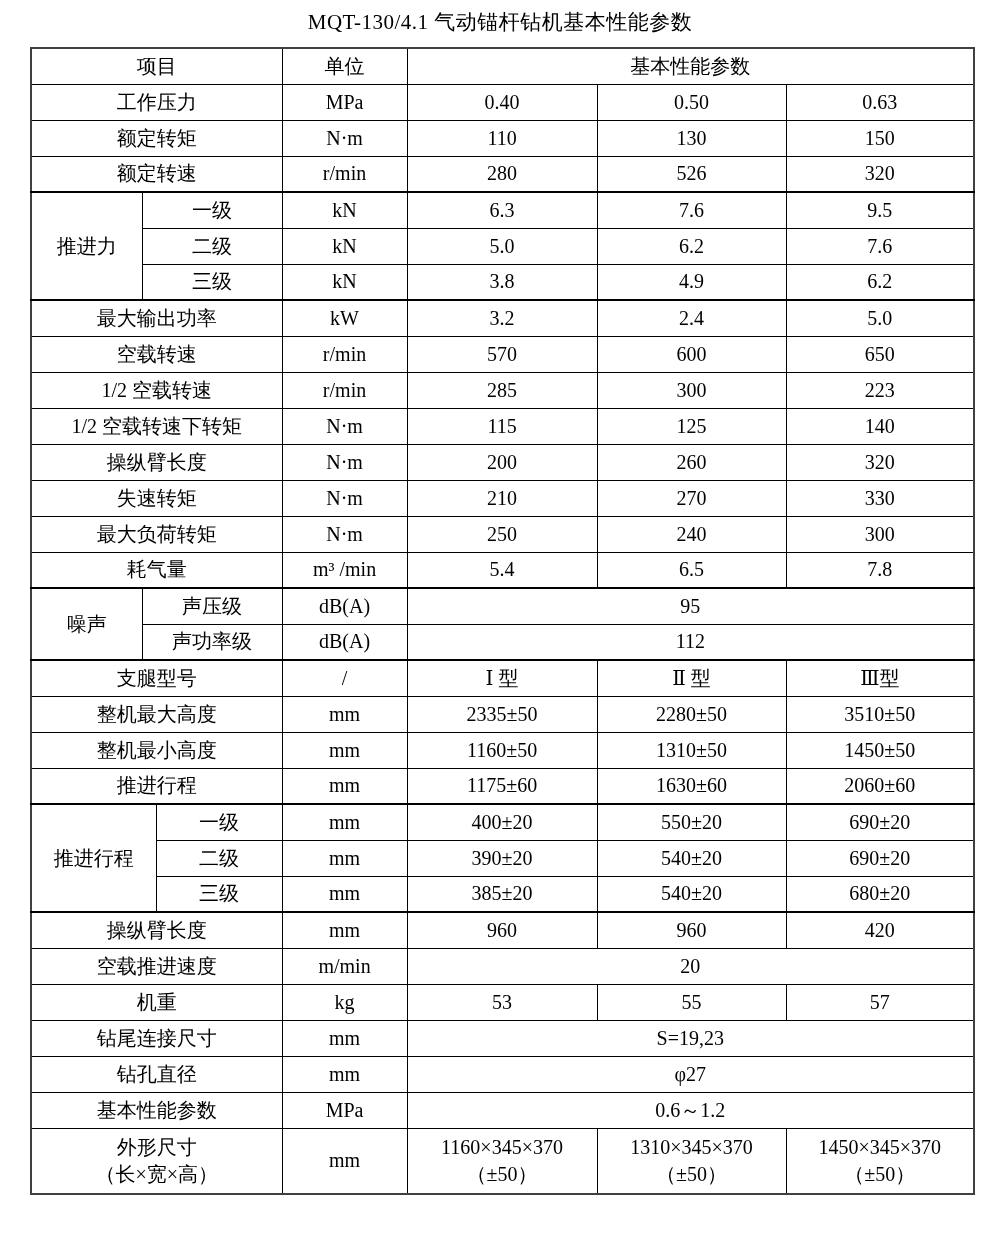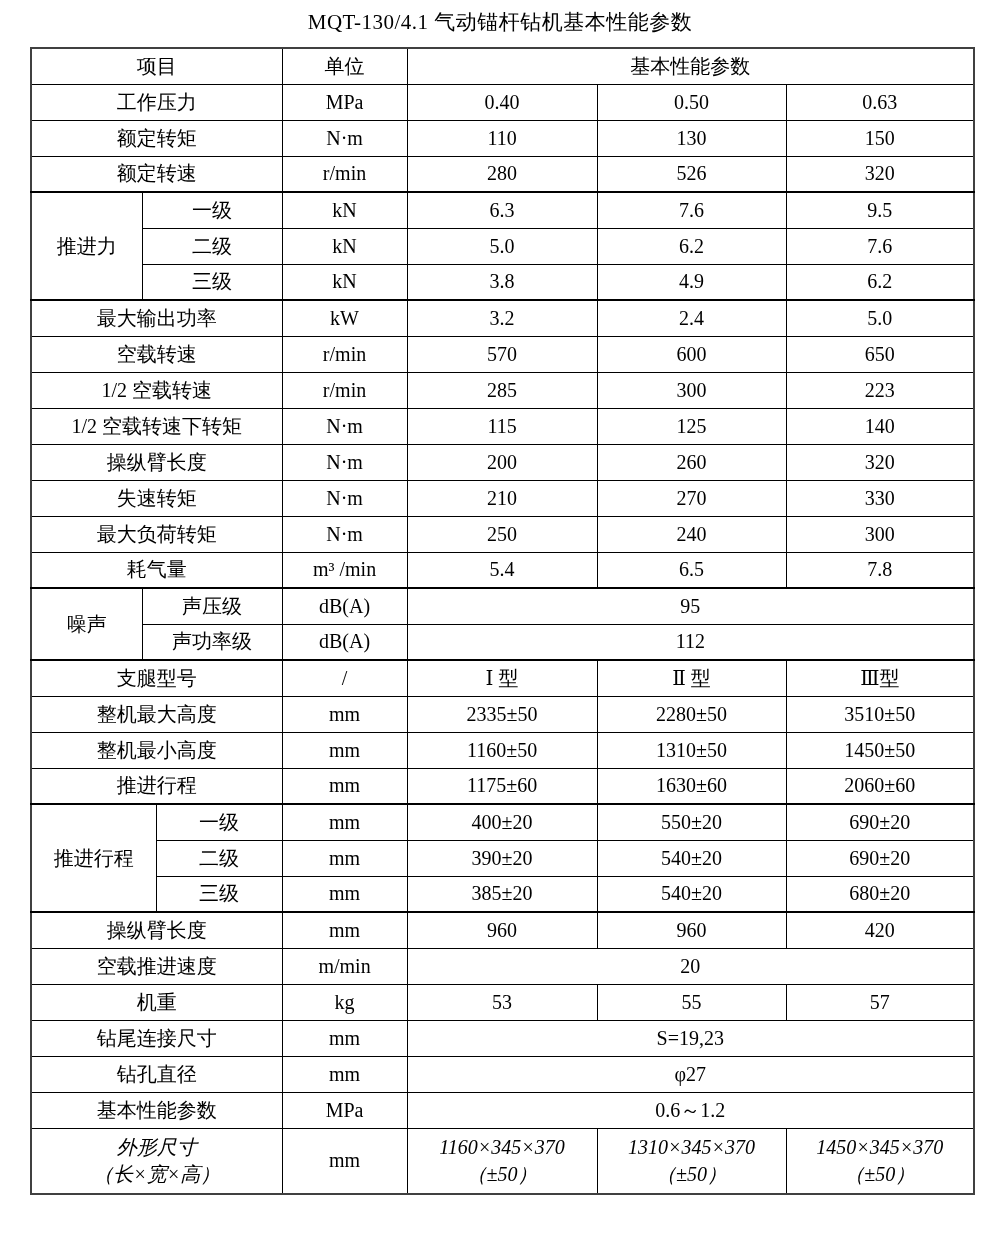--- a/index.html
+++ b/index.html
@@ -29,21 +29,21 @@
     height: 36px;
     padding: 0 2px;
     text-align: center;
     vertical-align: middle;
     font-size: 20px;
     overflow: hidden;
     white-space: nowrap;
   }
   tr.bt2 td { border-top: 2px solid #000; }
   tr.tall td { height: 66px; white-space: normal; }
-  tr.tall td div { line-height: 27px; font-style: italic; }
+  tr.tall td div { line-height: 27px; }
   td.unit { letter-spacing: 0; }
 </style>
 </head>
 <body>
 
 <div class="title">MQT-130/4.1 气动锚杆钻机基本性能参数</div>
 
 <table class="spec">
   <colgroup>
     <col style="width:111px">

